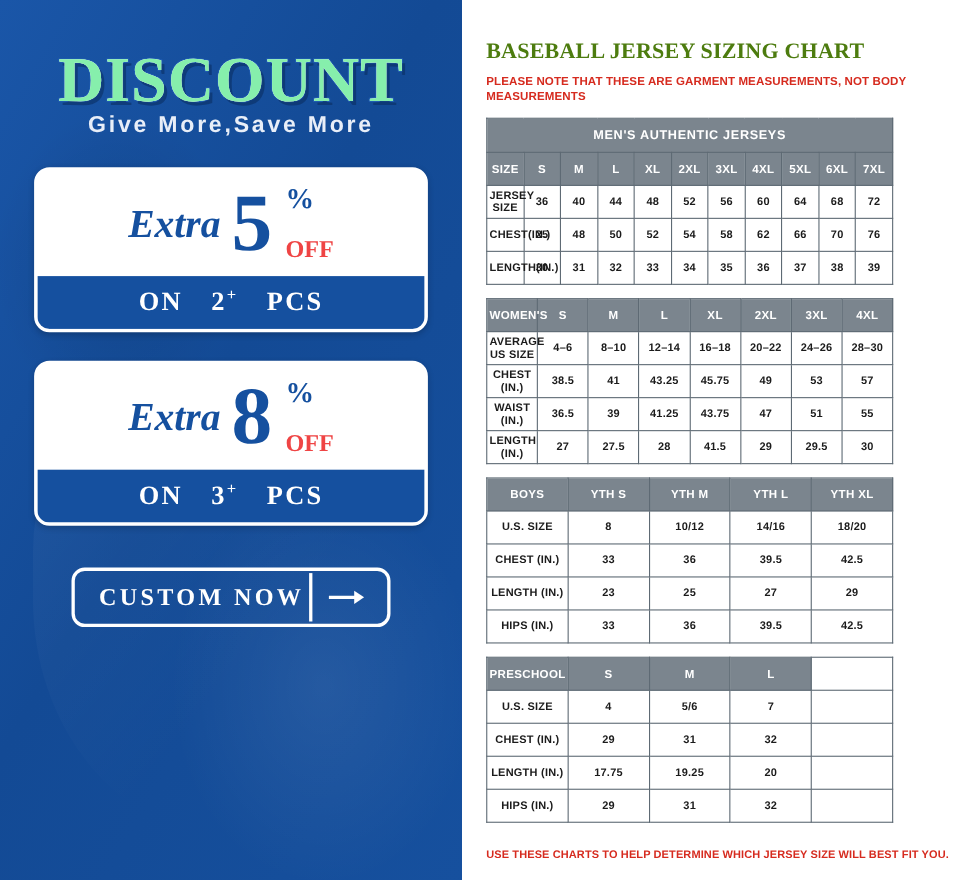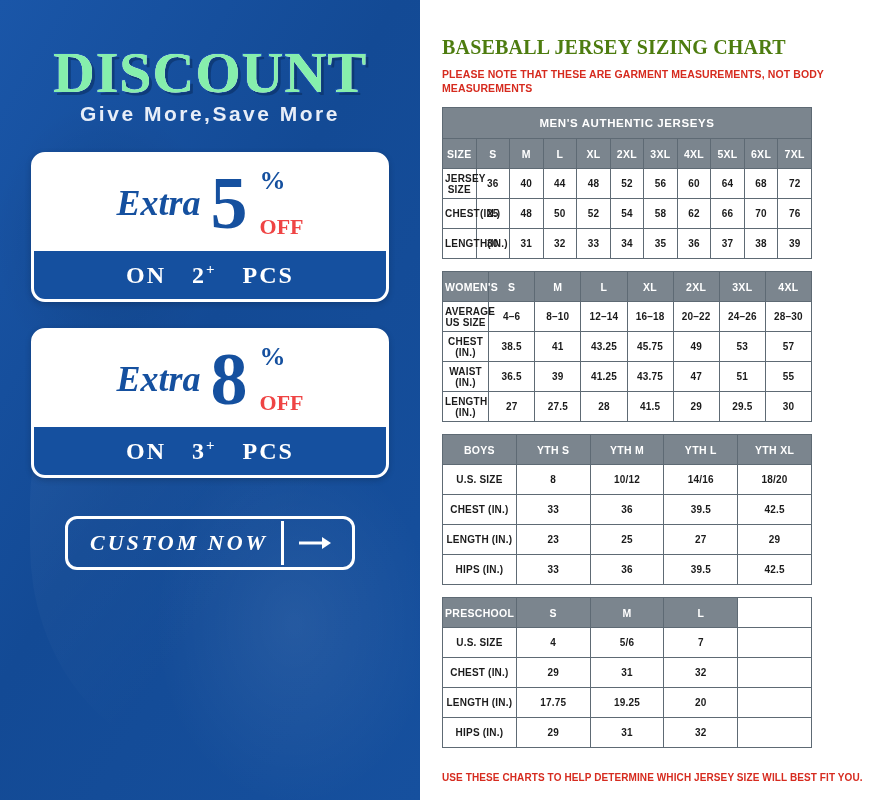--- a/index.html
+++ b/index.html
@@ -153,21 +153,20 @@
     height: 54px;
     border: 3px solid #ffffff;
     border-radius: 12px;
     display: flex;
     align-items: center;
     justify-content: space-between;
     padding: 0 6px 0 22px;
     box-sizing: border-box;
     color: #ffffff;
     cursor: pointer;
-    font-style: italic;
   }
   .custom-btn-label {
     font-family: "Liberation Serif", serif;
     font-weight: bold;
     font-size: 22px;
     letter-spacing: 3px;
   }
   .arrow-box {
     width: 62px;
     height: 44px;

